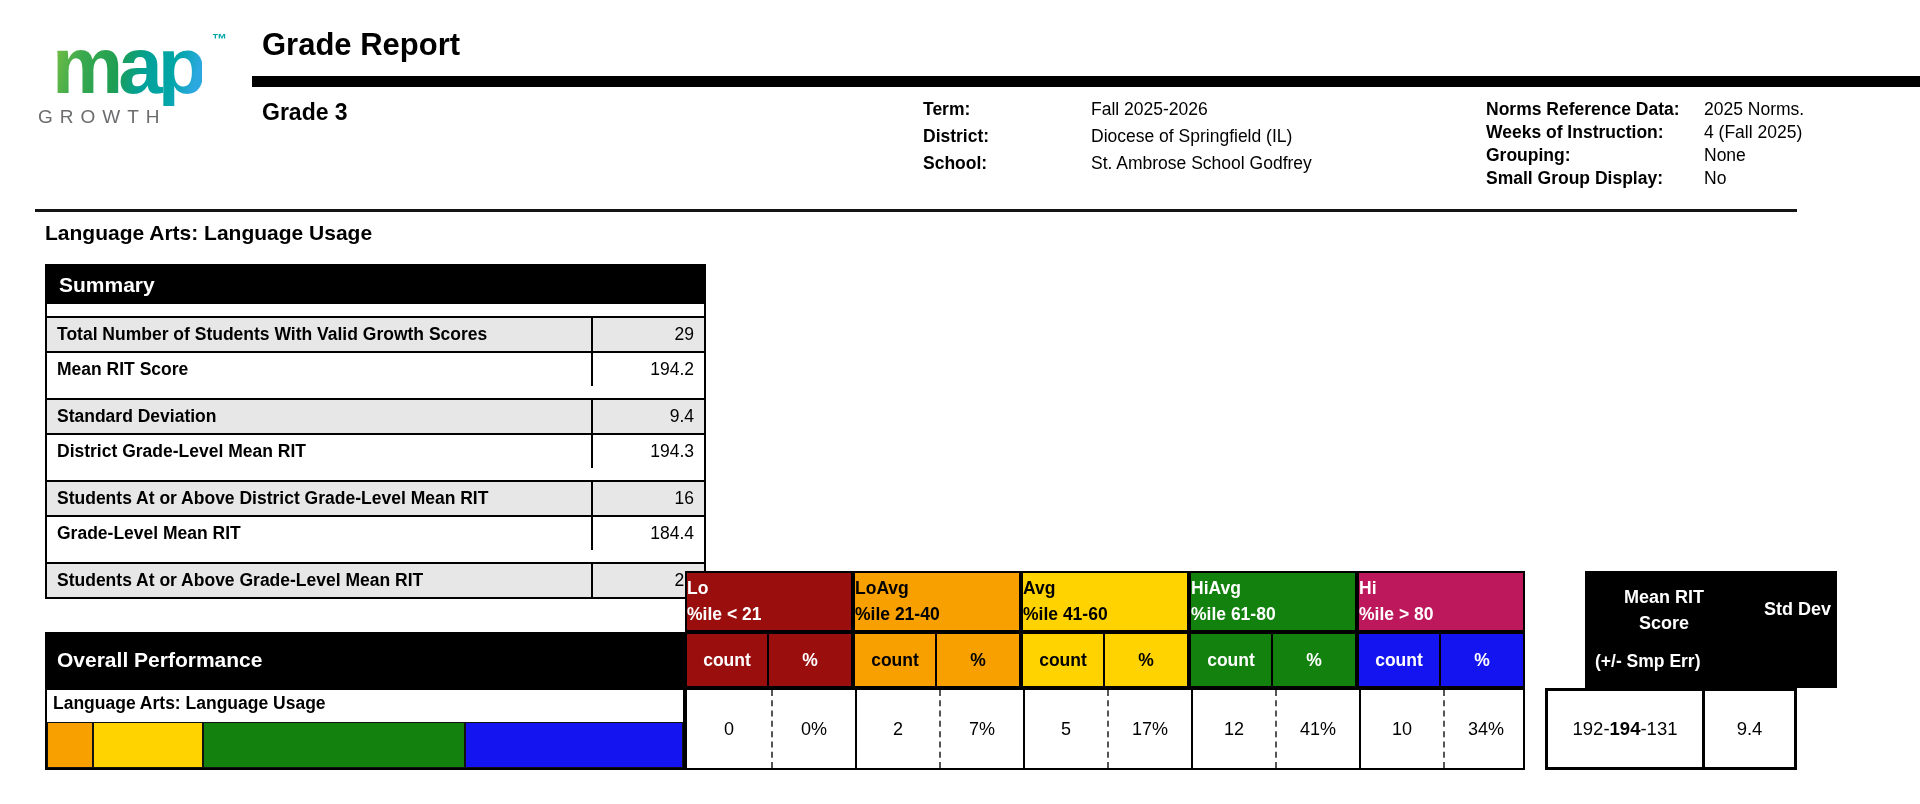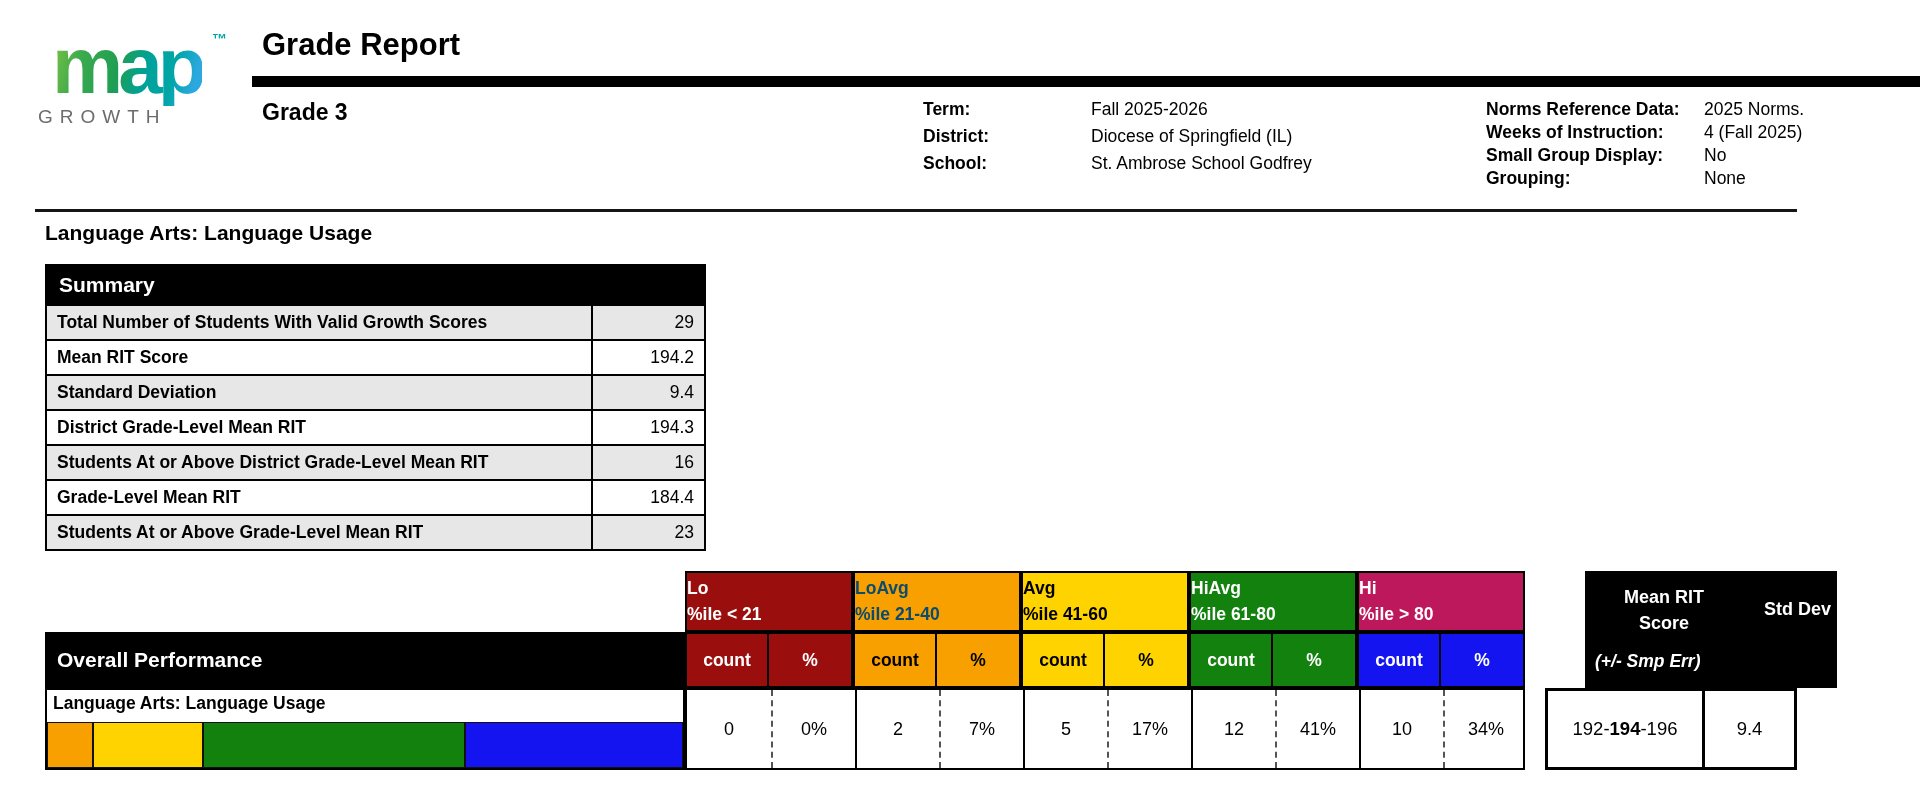--- a/index.html
+++ b/index.html
@@ -30,21 +30,21 @@
   .meta-label { font-weight:bold; }
   .meta-left  .meta-label { width:168px; }
   .meta-right .meta-label { width:218px; }
   .sep-rule { position:absolute; left:35px; top:209px; width:1762px; height:3px; background:#151515; }
   .section-title { position:absolute; left:45px; top:221px; font-size:21px; font-weight:bold; }
   
   .summary { position:absolute; left:45px; top:264px; width:661px; border:2px solid #000; }
   .summary-header { height:38px; background:#000; color:#fff; font-size:21px; font-weight:bold;
                     display:flex; align-items:center; padding-left:12px; }
   .sumrow { display:flex; height:35px; border-top:2px solid #000; align-items:stretch; font-size:17.5px; background:#fff; }
-  .sumrow.alt { background:#E7E7E7; }
+  .sumrow.alt { background:#E7E7E7;margin-top:12px; }
   .sumrow .lbl { flex:1; font-weight:bold; display:flex; align-items:center; padding-left:10px; }
   .sumrow .val { width:113px; border-left:2px solid #000; display:flex; align-items:center;
                  justify-content:flex-end; padding-right:10px; }
   
   .perf { position:absolute; left:45px; top:571px; width:1752px; height:199px; }
   .grp-hdr { position:absolute; left:640px; top:0; width:840px; height:61px; display:flex; }
   .grp-cell { flex:0 0 168px; border:2px solid #000; display:flex; flex-direction:column;
               justify-content:center; font-weight:bold; font-size:17.5px; line-height:1.45; }
   .count-row { position:absolute; left:0; top:61px; width:1480px; height:56px; display:flex; }
   .op-cell { flex:0 0 640px; background:#000; color:#fff; font-size:21px; font-weight:bold;
@@ -60,21 +60,21 @@
   .data-cells { position:absolute; left:640px; top:117px; width:840px; height:82px; display:flex;
                 background:#fff; border:2px solid #000; }
   .dcell { flex:0 0 84px; display:flex; align-items:center; justify-content:center; font-size:18px; }
   .dcell.pct { border-left:2px dashed #555; }
   .dcell.grp-start { border-left:2px solid #000; }
   .dcell:first-child { border-left:none; }
   .mean-hdr { position:absolute; left:1500px; top:0; width:252px; height:117px; background:#000; color:#fff;margin-left:40px; }
   .mean-title { position:absolute; left:0; top:13px; width:158px; text-align:center;
                 font-size:18px; font-weight:bold; line-height:1.45; }
   .stddev-title { position:absolute; right:6px; top:28px; font-size:18px; font-weight:bold; }
-  .smp-err { position:absolute; left:10px; bottom:16px; font-size:17.5px; font-weight:bold;font-style:italic; }
+  .smp-err { position:absolute; left:10px; bottom:16px; font-size:17.5px; font-weight:bold; }
   .mean-data { position:absolute; left:1500px; top:117px; width:252px; height:82px;
                border:3px solid #000; display:flex; background:#fff; }
   .mean-cell { flex:1; display:flex; align-items:center; justify-content:center; font-size:18.5px; }
   .std-cell { flex:0 0 92px; border-left:3px solid #000; display:flex; align-items:center;
               justify-content:center; font-size:18.5px; }
   .mid-bold { font-weight:bold; }
 </style>
 </head>
 <body>
 
@@ -106,26 +106,26 @@
   <div class="meta meta-right">
     <div class="meta-row">
       <span class="meta-label">Norms Reference Data:</span>
       <span class="meta-value">2025 Norms.</span>
     </div>
     <div class="meta-row">
       <span class="meta-label">Weeks of Instruction:</span>
       <span class="meta-value">4 (Fall 2025)</span>
     </div>
     <div class="meta-row">
+      <span class="meta-label">Grouping:</span>
+      <span class="meta-value">None</span>
+    </div>
+    <div class="meta-row">
       <span class="meta-label">Small Group Display:</span>
       <span class="meta-value">No</span>
-    </div>
-    <div class="meta-row">
-      <span class="meta-label">Grouping:</span>
-      <span class="meta-value">None</span>
     </div>
   </div>
 
   <div class="sep-rule"></div>
   <div class="section-title">Language Arts: Language Usage</div>
 
   <div class="summary">
     <div class="summary-header">Summary</div>
     <div class="sumrow alt">
       <div class="lbl">Total Number of Students With Valid Growth Scores</div>
@@ -157,21 +157,21 @@
     </div>
   </div>
 
   <div class="perf">
 
     <div class="grp-hdr">
       <div class="grp-cell" style="background: rgb(155, 14, 14); color: rgb(255, 255, 255);">
         <span>Lo</span>
         <span>%ile &lt; 21</span>
       </div>
-      <div class="grp-cell" style="background: rgb(247, 160, 0); color: #0c4a6e;">
+      <div class="grp-cell" style="background: rgb(247, 160, 0); color: #000000;">
         <span>LoAvg</span>
         <span>%ile 21-40</span>
       </div>
       <div class="grp-cell" style="background: rgb(255, 211, 0); color: rgb(0, 0, 0);">
         <span>Avg</span>
         <span>%ile 41-60</span>
       </div>
       <div class="grp-cell" style="background: rgb(18, 129, 13); color: rgb(255, 255, 255);">
         <span>HiAvg</span>
         <span>%ile 61-80</span>
@@ -225,19 +225,19 @@
         <div>Score</div>
       </div>
       <div class="stddev-title">Std Dev</div>
       <div class="smp-err">(+/- Smp Err)</div>
     </div>
 
     <div class="mean-data">
       <div class="mean-cell">
         <span>192-</span>
           <span class="mid-bold">194</span>
-          <span>-196</span>
+          <span>-131</span>
       </div>
       <div class="std-cell">9.4</div>
     </div>
 
   </div>
 </div>
 
 </body></html>

